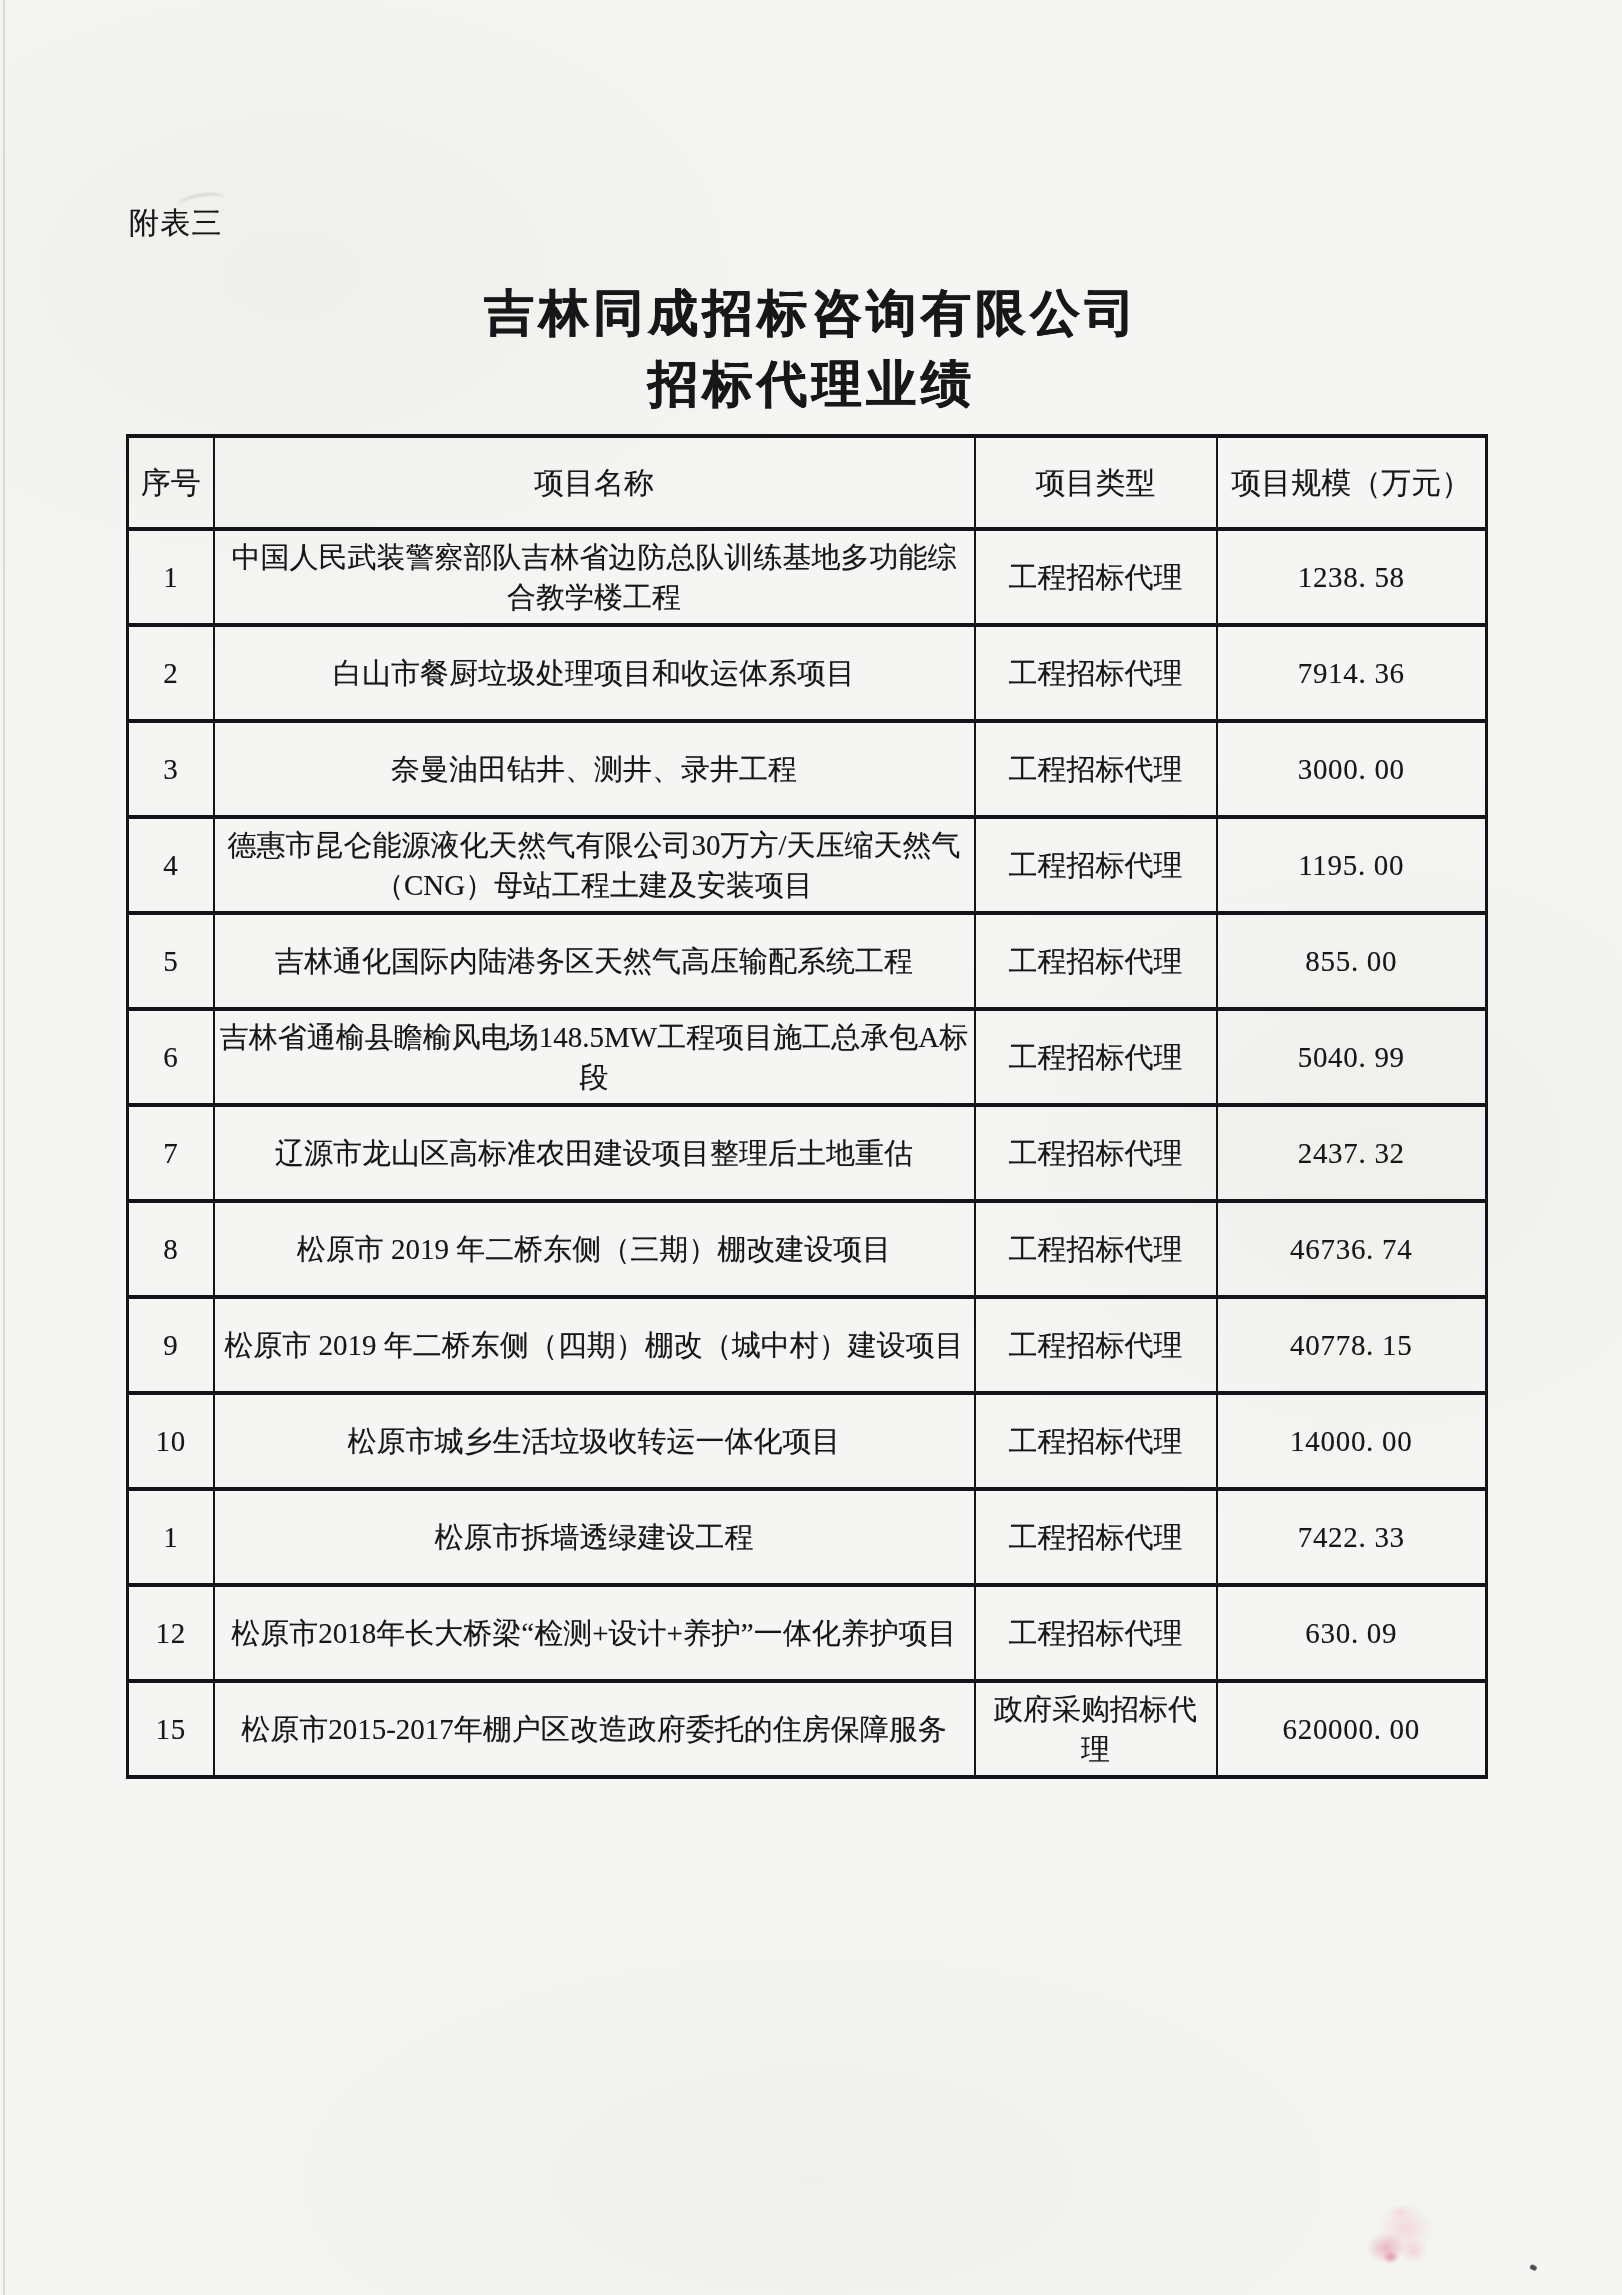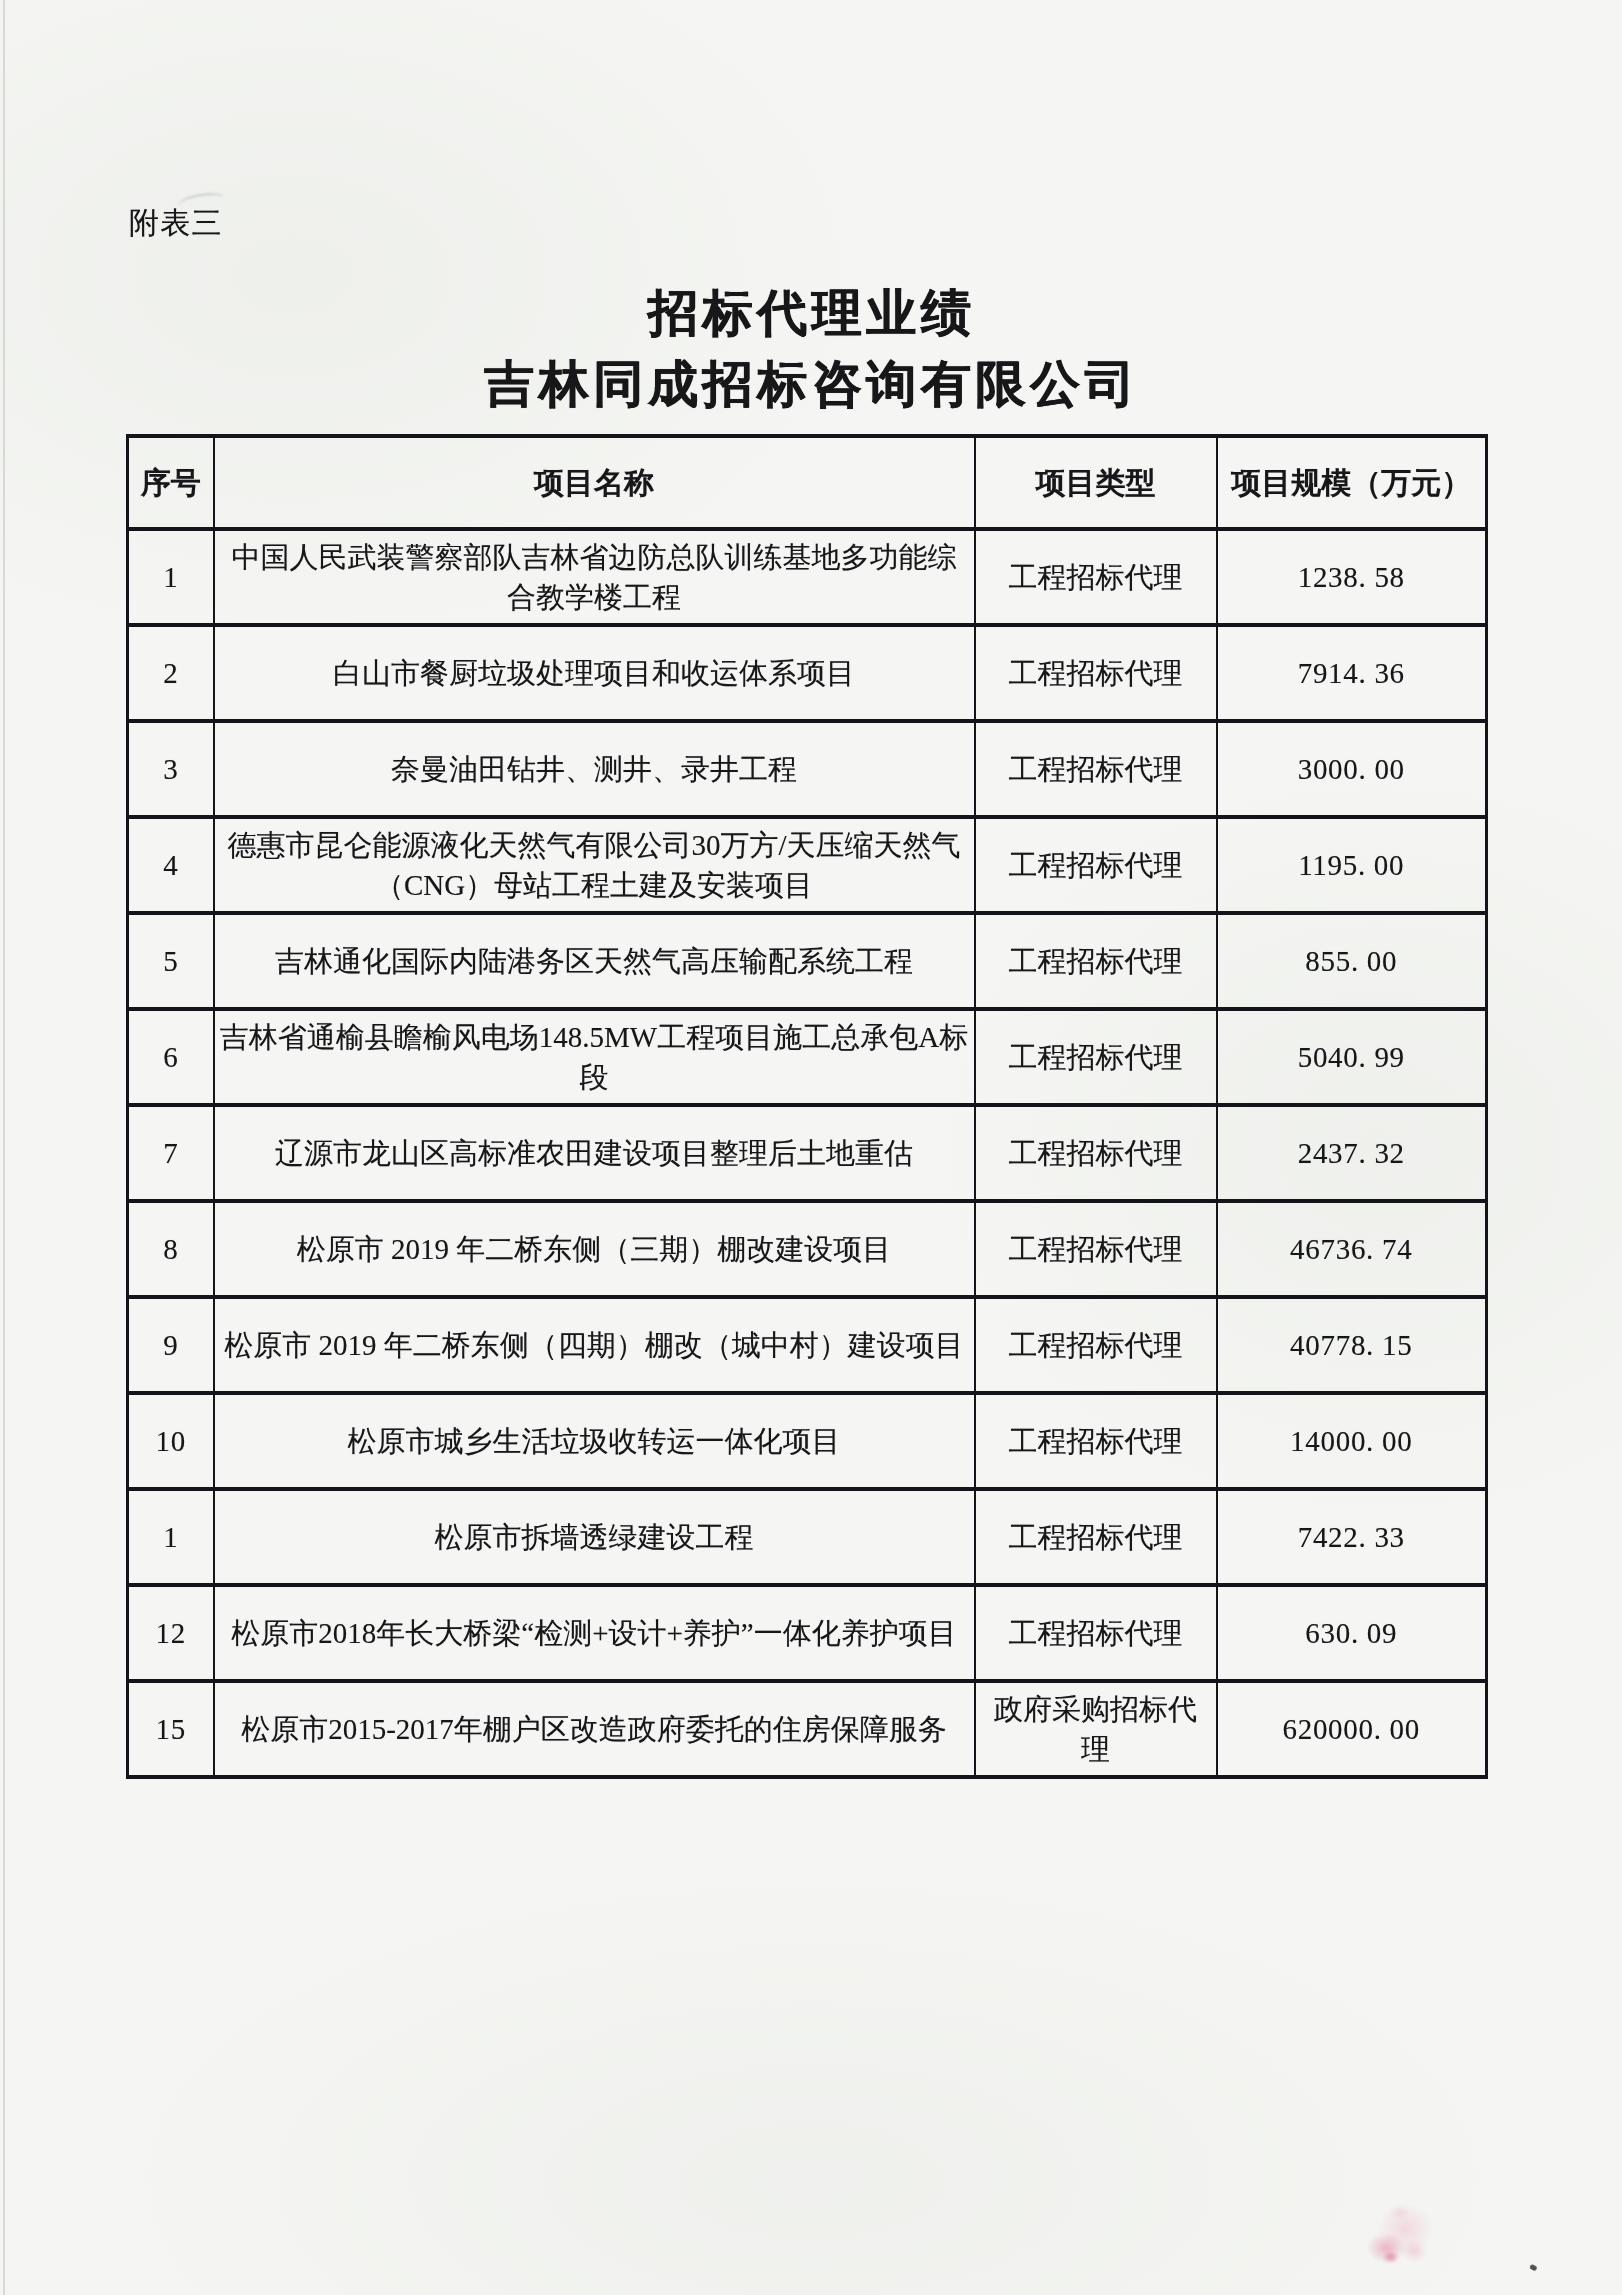--- a/index.html
+++ b/index.html
@@ -58,21 +58,21 @@
     border-bottom-width: 4.6px;
     text-align: center;
     vertical-align: middle;
     padding: 0;
     line-height: 1.38;
     text-shadow: 0 0 0.7px rgba(23,23,26,.38);
     font-weight: normal;
     overflow: hidden;
   }
   .perf thead tr { height: 93px; }
-  .perf thead th { font-weight: bold; font-size: 30px; }
+  .perf thead th { font-weight: normal; font-size: 30px; }
   .perf tbody tr { height: 96px; }
   .perf td.c-name { padding: 0 3px; }
   .perf td.c-type { padding: 0 13px; }
   .perf td.c-no, .perf td.c-scale { letter-spacing: 0.7px; }
   .stamp-smudge {
     position: absolute; left: 1363px; top: 2194px; width: 77px; height: 77px;
     border-radius: 50%;
     background:
       radial-gradient(27.5px 21px at 30% 70%, rgba(223,110,146,.48), rgba(223,110,146,0) 72%),
       radial-gradient(11.8px 9.2px at 36% 82%, rgba(210,75,120,.55), rgba(210,75,120,0) 70%),
@@ -93,22 +93,22 @@
 
 <div class="page">
 
   <div class="left-edge"></div>
 
   <div class="pencil-squiggle"></div>
 
   <div class="attach-label">附表三</div>
 
   <div class="doc-title">
+    <div>吉林同成招标咨询有限公司</div>
     <div>招标代理业绩</div>
-    <div>吉林同成招标咨询有限公司</div>
   </div>
 
   <table class="perf">
     <colgroup>
       <col style="width:86px">
       <col style="width:761px">
       <col style="width:242px">
       <col style="width:270px">
     </colgroup>
     <thead>

